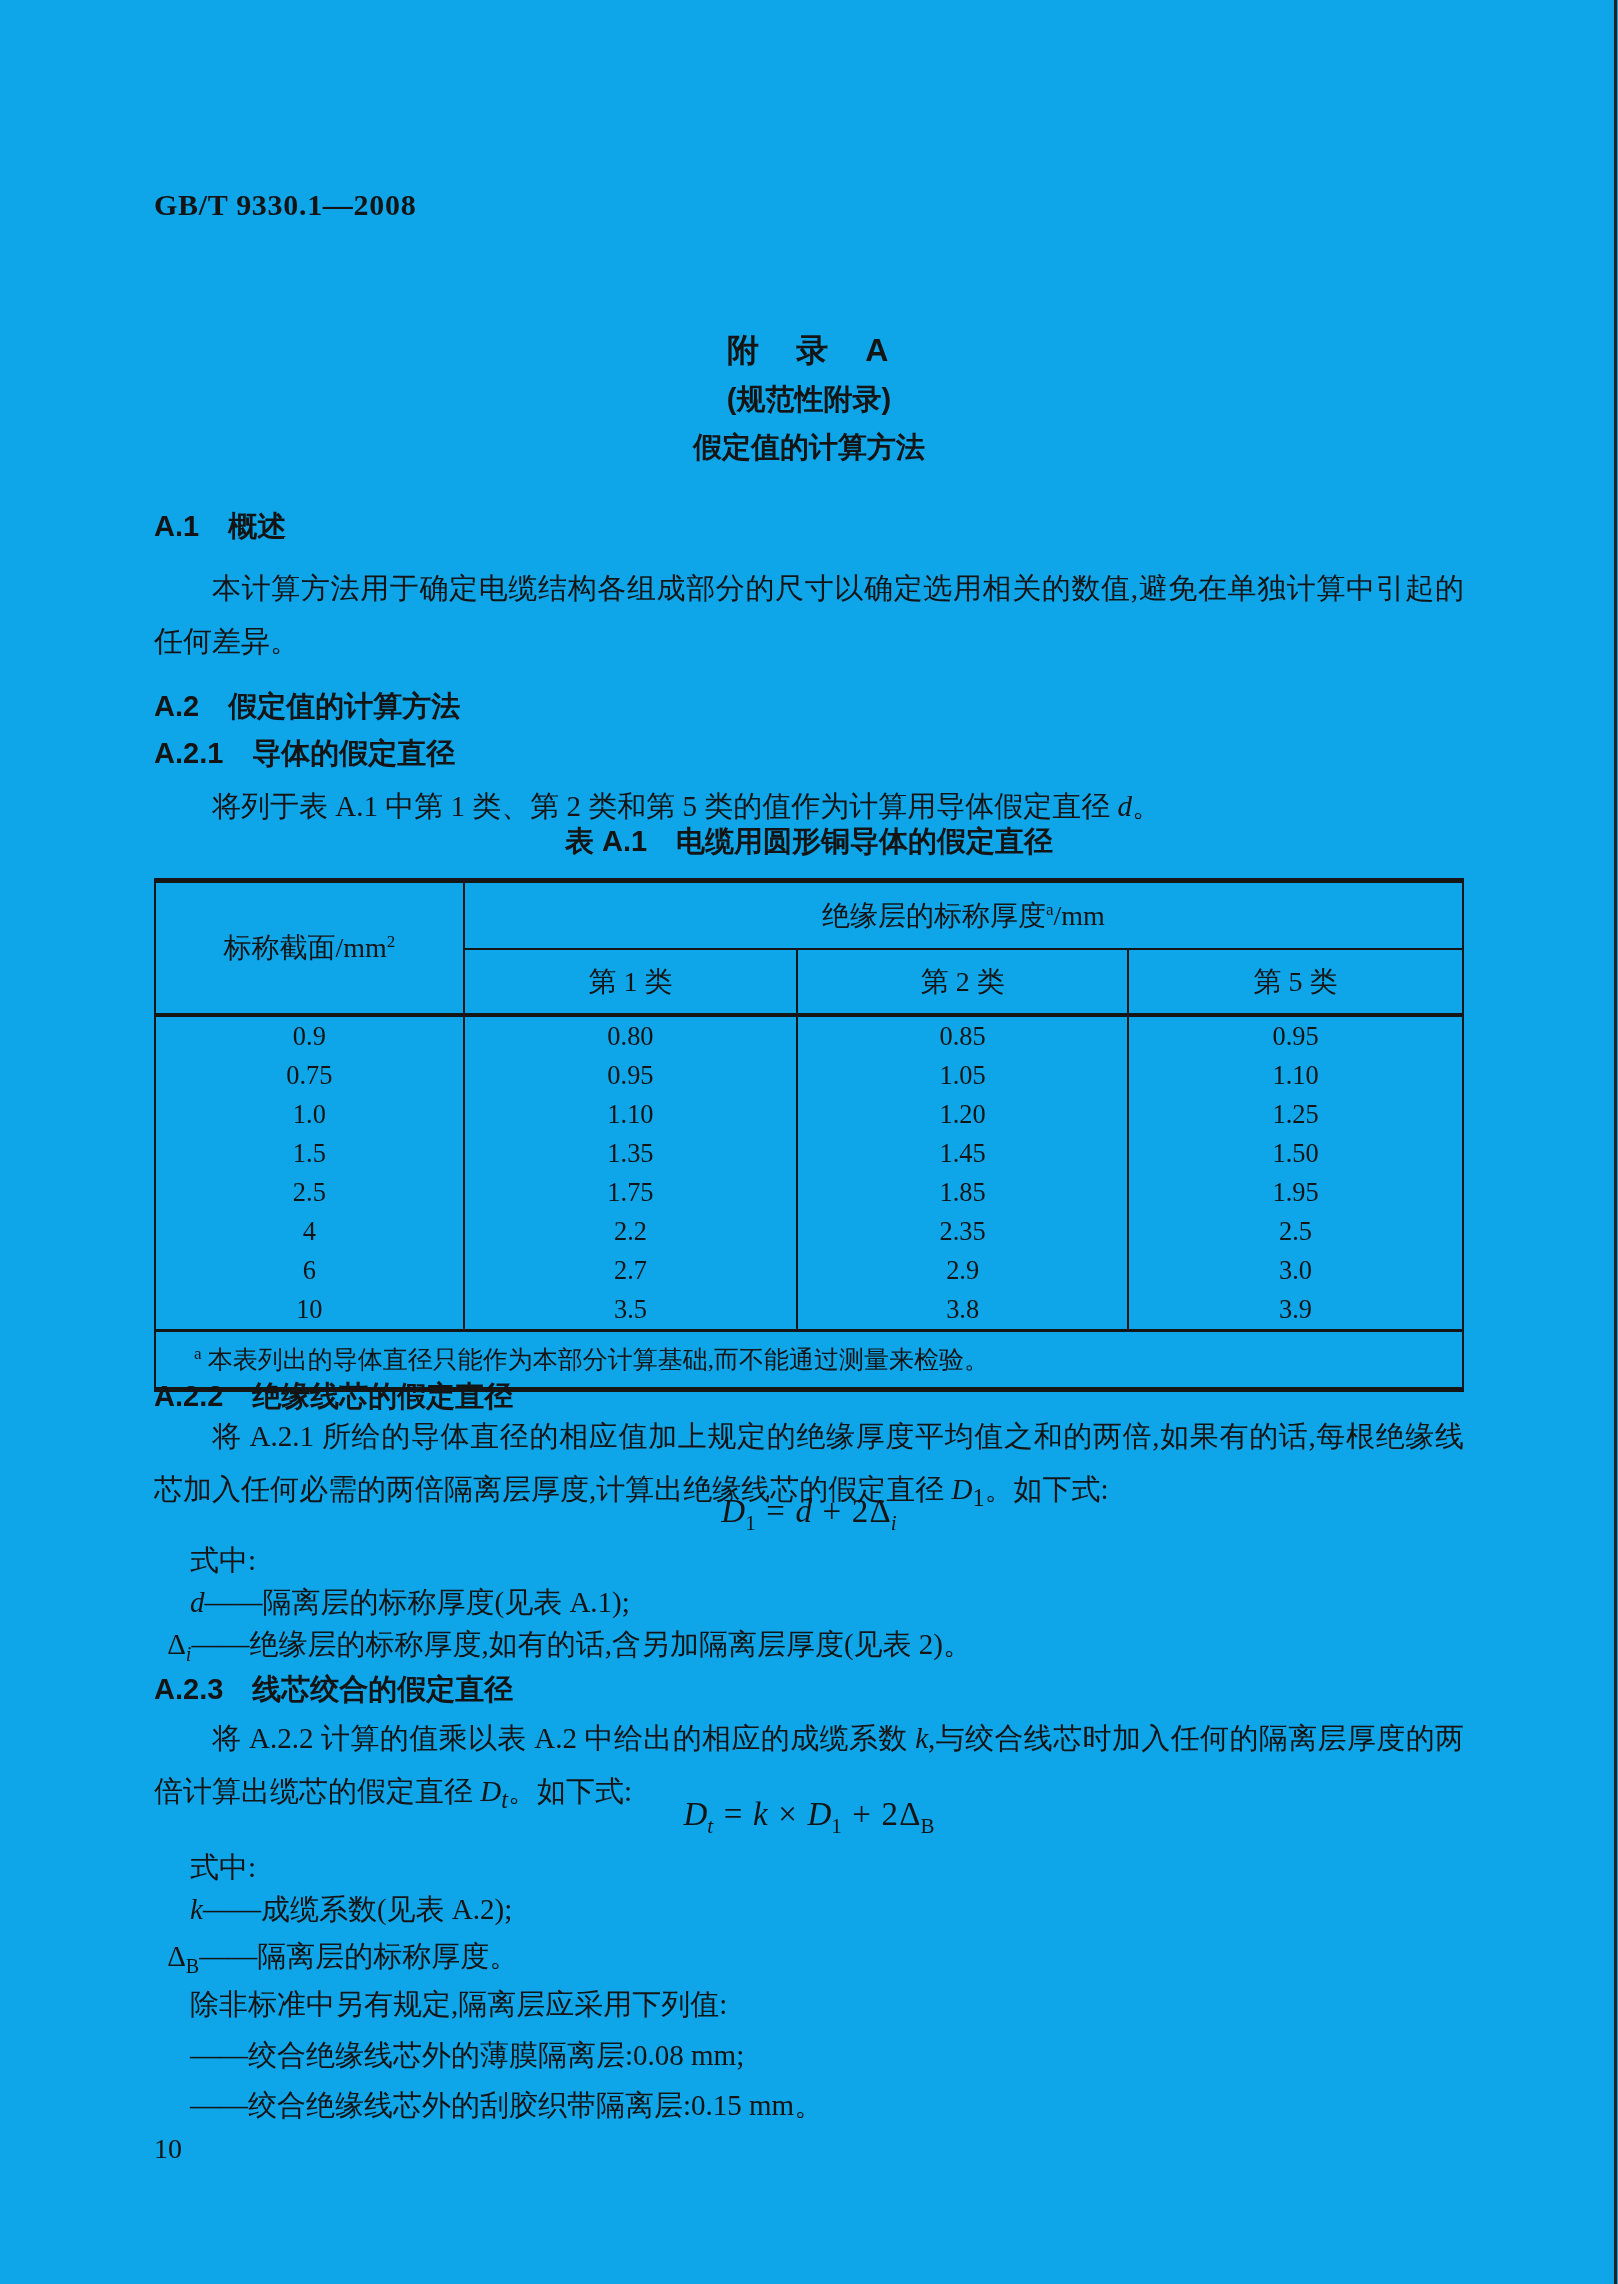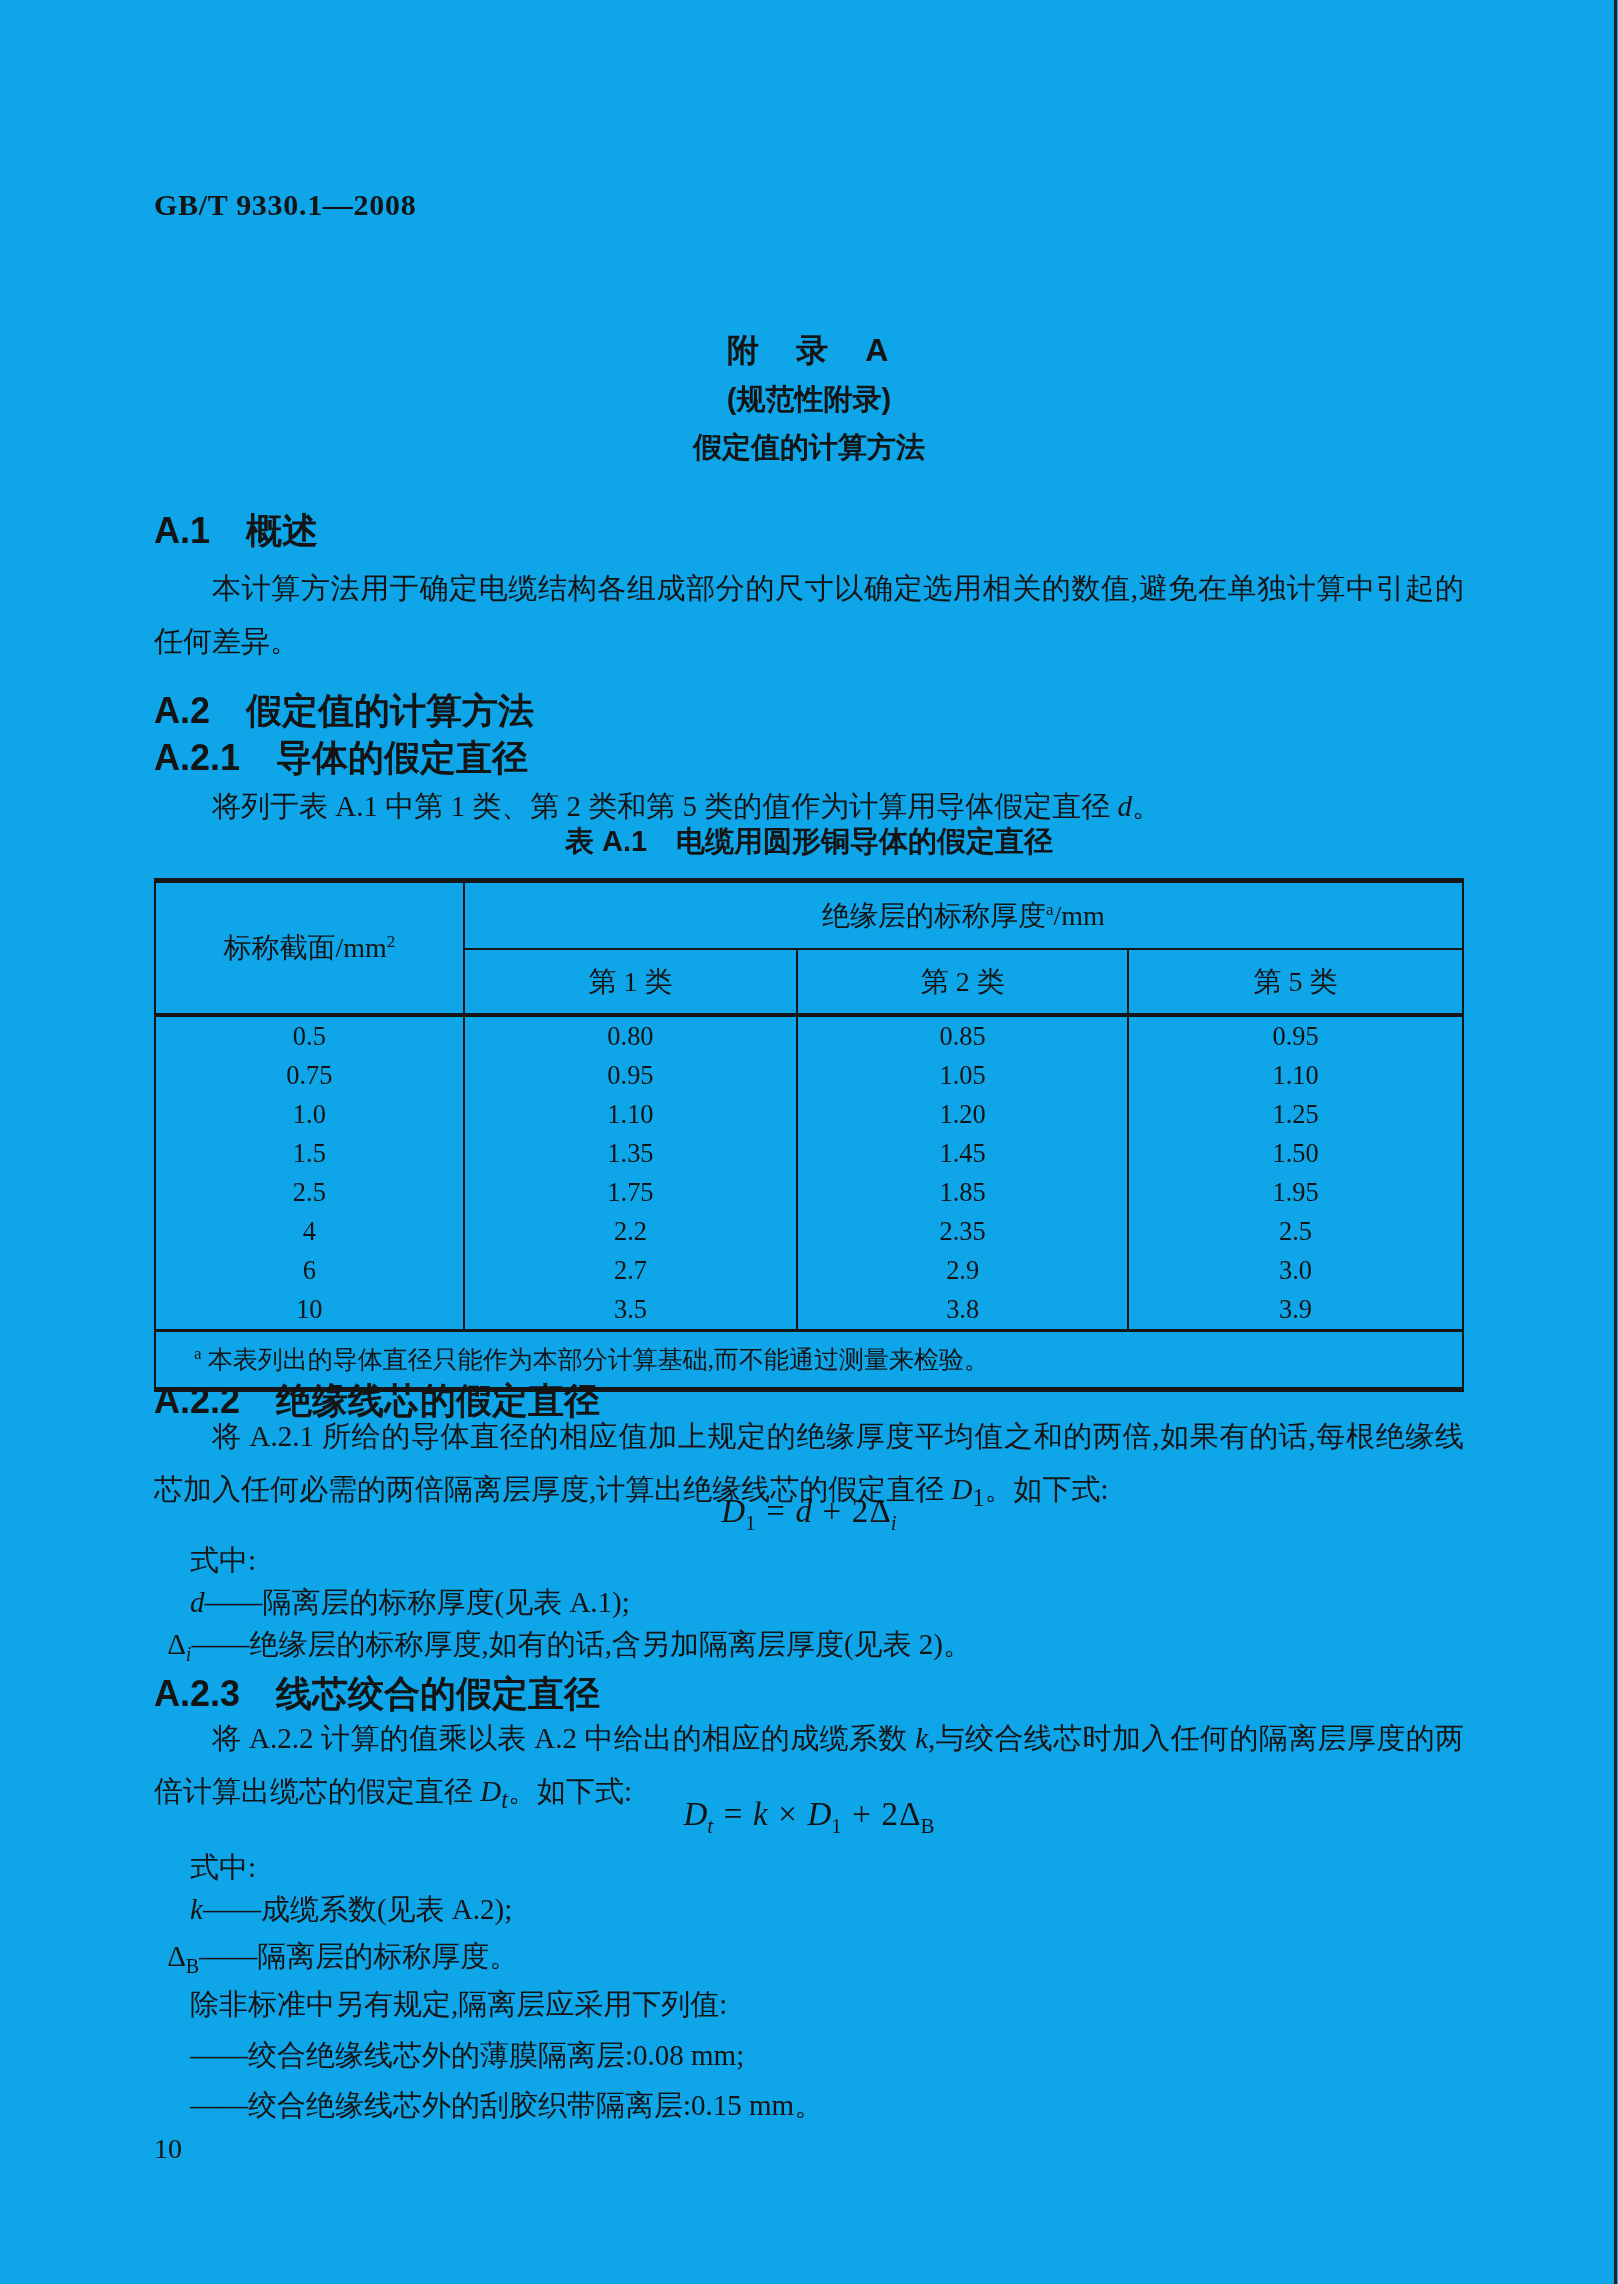--- a/index.html
+++ b/index.html
@@ -29,21 +29,21 @@
     font-family:"Liberation Sans", sans-serif;
     font-weight:bold;
   }
   .app-l1 { top:329px; font-size:32px; letter-spacing:2.6px; }
   .app-l2 { top:380px; font-size:29px; }
   .app-l3 { top:428px; font-size:29px; }
 
   .heading {
     font-family:"Liberation Sans", sans-serif;
     font-weight:bold;
-    font-size:36px;
+    font-size:29px;
     white-space:pre-wrap;
   }
   .h-a1  { top:507px; }
   .h-a2  { top:687px; }
   .h-a21 { top:734px; }
   .h-a22 { top:1377px; }
   .h-a23 { top:1670px; }
 
   .body-par {
     font-size:29px; line-height:53px;
@@ -151,21 +151,21 @@
         <tr class="hr1">
       <td class="c1h" rowspan="2"><span>标称截面/mm</span><sup>2</sup></td>
       <td class="gh" colspan="3"><span>绝缘层的标称厚度</span><sup>a</sup><span>/mm</span></td>
     </tr>
     <tr class="hr2">
       <td>第 1 类</td>
       <td>第 2 类</td>
       <td>第 5 类</td>
     </tr>
     <tr class="dr">
-      <td>0.5</td>
+      <td>0.9</td>
           <td>0.80</td>
           <td>0.85</td>
           <td>0.95</td>
     </tr>
     <tr class="dr">
       <td>0.75</td>
           <td>0.95</td>
           <td>1.05</td>
           <td>1.10</td>
     </tr>

